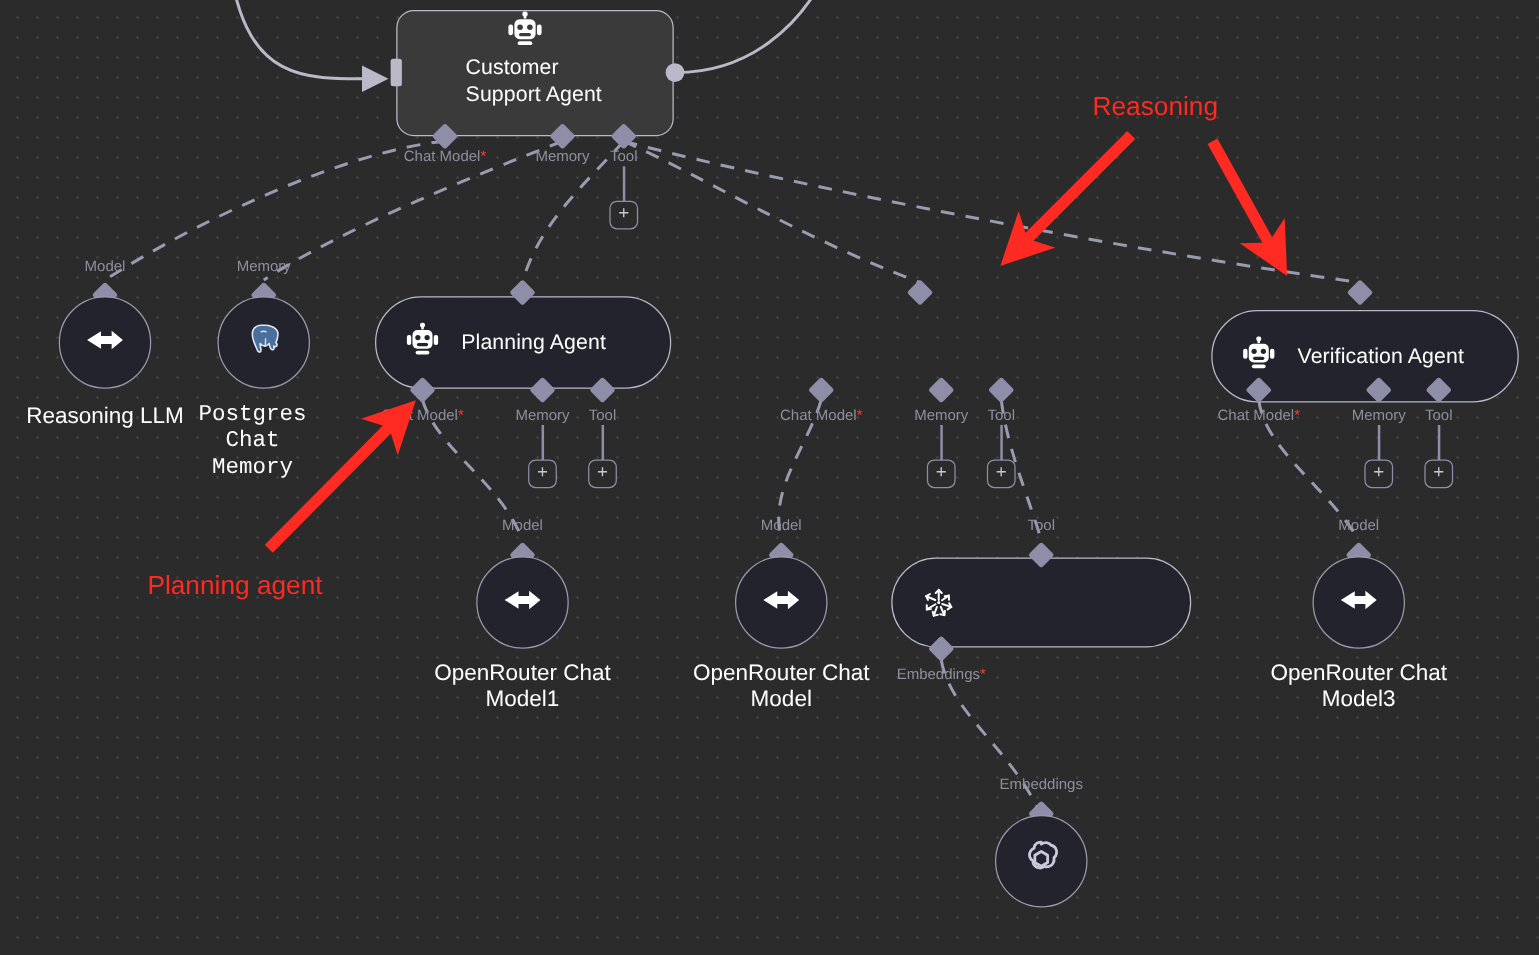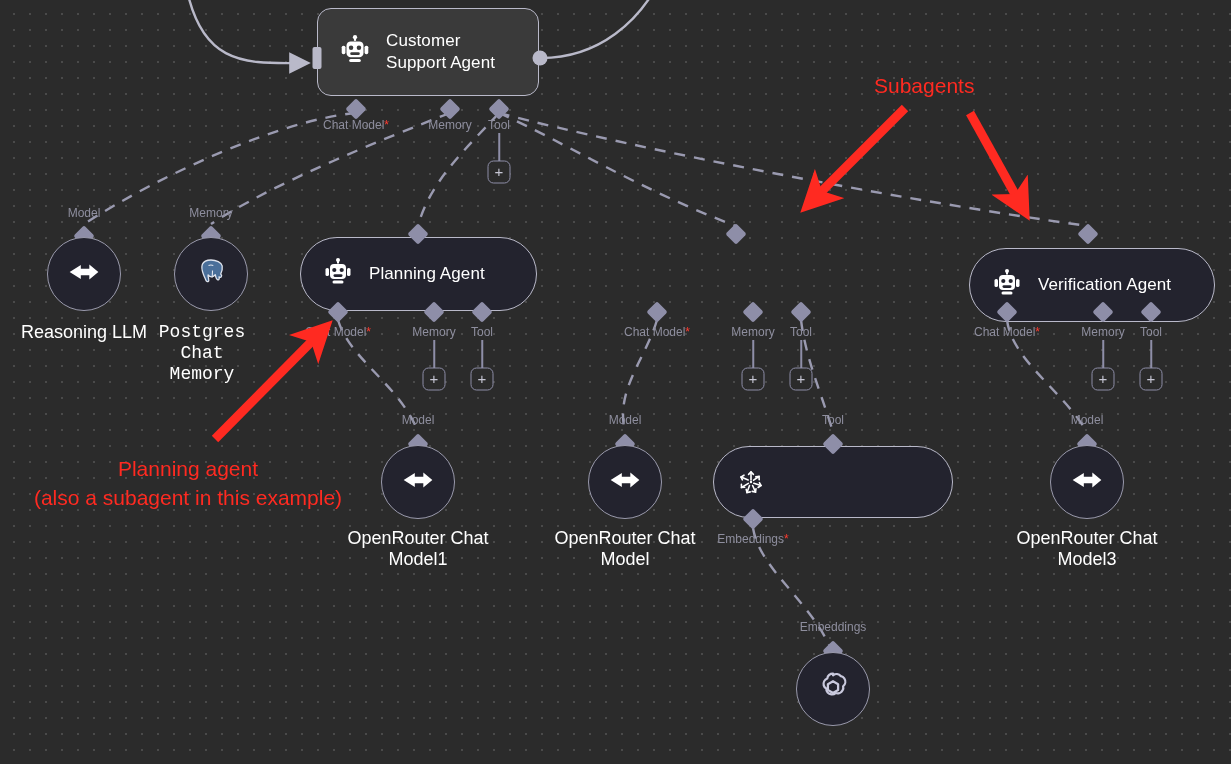--- a/index.html
+++ b/index.html
@@ -94,21 +94,21 @@
 
     <path d="M657,320 C645,360 615,390 625,432" fill="none" stroke="#9a9ab0" stroke-width="2.4" stroke-dasharray="11 9"></path>
 
     <path d="M801,320 C806,360 822,395 833,432" fill="none" stroke="#9a9ab0" stroke-width="2.4" stroke-dasharray="11 9"></path>
 
     <path d="M1007,320 C1012,360 1062,390 1087,432" fill="none" stroke="#9a9ab0" stroke-width="2.4" stroke-dasharray="11 9"></path>
 
     <path d="M753,528 C760,570 810,600 832,651" fill="none" stroke="#9a9ab0" stroke-width="2.4" stroke-dasharray="11 9"></path>
   </svg>
 
-  <div class="node agent root" style="left:317px;top:8px;width:222px;height:88px;">
+  <div class="node agent root" style="left:317px;top:8px;width:222px;height:101px;flex-direction:column;">
     <span class="ico">
       <svg viewBox="0 0 32 32" width="34" height="34" fill="#fff">
         <rect x="15" y="1.5" width="2" height="4"></rect>
           <circle cx="16" cy="2" r="2"></circle>
         <rect x="8" y="6" width="16" height="15" rx="4"></rect>
         <rect x="3.5" y="10" width="3.5" height="8" rx="1.6"></rect>
         <rect x="25" y="10" width="3.5" height="8" rx="1.6"></rect>
         <rect x="10.5" y="22.5" width="11" height="3" rx="1.5"></rect>
         <circle cx="12.3" cy="12" r="2.1" fill="#3a3a3a"></circle>
           <circle cx="19.7" cy="12" r="2.1" fill="#3a3a3a"></circle>
@@ -322,17 +322,16 @@
     <defs>
       <marker id="redarw" markerWidth="4.6" markerHeight="4.6" refX="2.6" refY="2.3" orient="auto">
         <path d="M0,0 L4.6,2.3 L0,4.6 L1.2,2.3 z" fill="#ff2a21"></path>
       </marker>
     </defs>
     <line x1="905" y1="108" x2="813" y2="200" stroke="#ff2a21" stroke-width="9" marker-end="url(#redarw)"></line>
     <line x1="970" y1="113" x2="1021" y2="205" stroke="#ff2a21" stroke-width="9" marker-end="url(#redarw)"></line>
     <line x1="215" y1="439" x2="320" y2="333" stroke="#ff2a21" stroke-width="9" marker-end="url(#redarw)"></line>
   </svg>
 
-  <div class="antxt" style="left:874px;top:72px;">Subagents</div>
+  <div class="antxt" style="left:874px;top:72px;">Reasoning</div>
   <div class="antxt c" style="left:188px;top:455px;">Planning agent</div>
-  <div class="antxt c" style="left:188px;top:484px;">(also a subagent in this example)</div>
 
 </div>
 
 </body></html>

